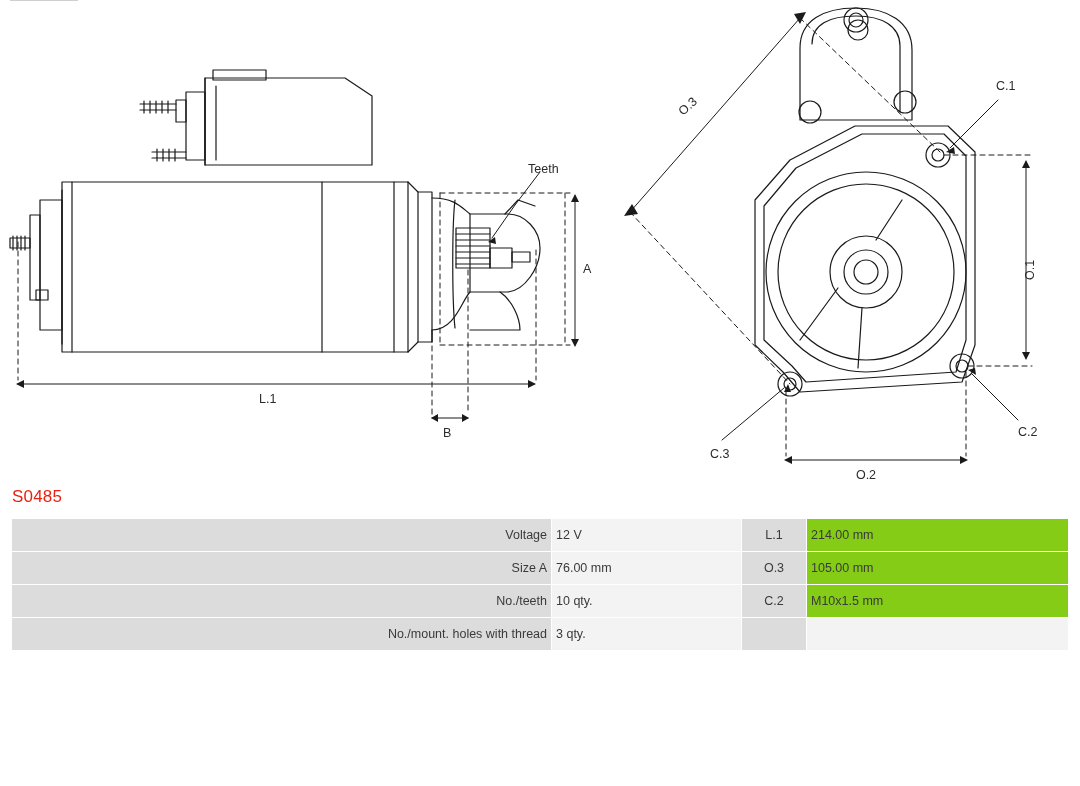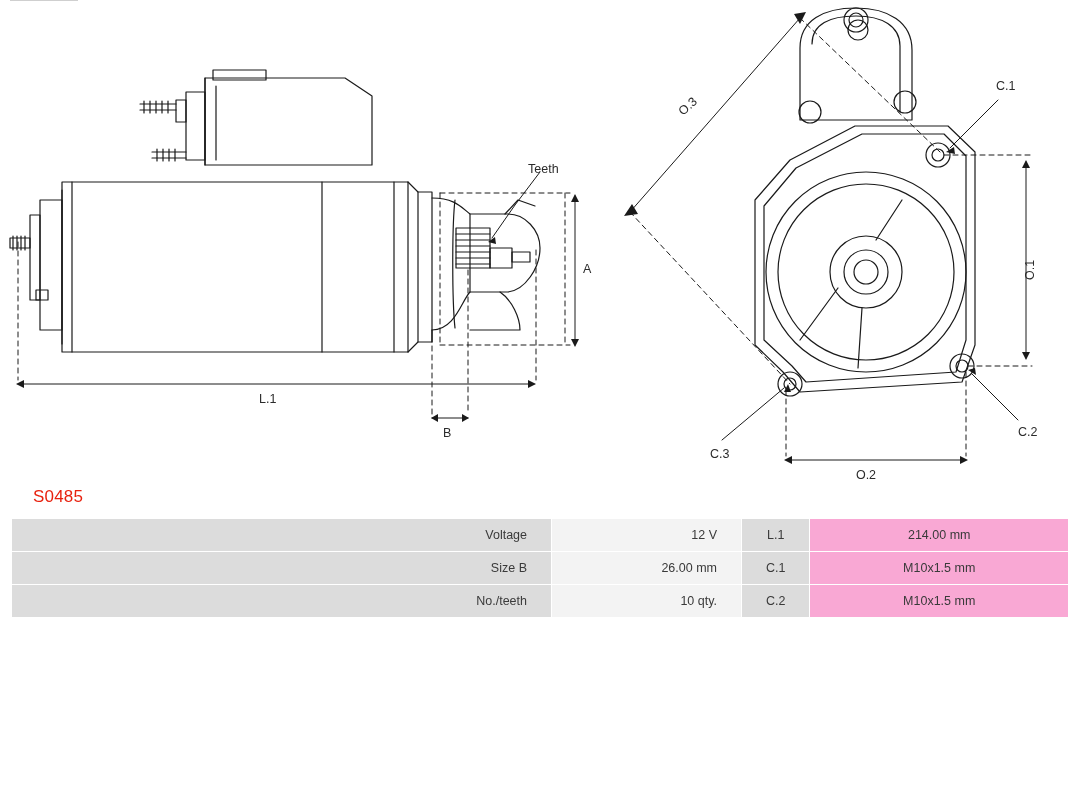--- a/index.html
+++ b/index.html
@@ -17,40 +17,40 @@
   .top-rule {
     position: absolute; left: 10px; top: 0px; width: 68px; height: 1px;
     background: #cfcfcf;
   }
 
   .drawings { position: absolute; left: 0; top: 0; width: 1080px; height: 480px; }
   .drawings svg { display: block; }
 
   .part-number {
     position: absolute; left: 12px; top: 487px;
-    font-size: 17px; color: #e8220f; letter-spacing: .2px; margin-left: 21px;
+    font-size: 17px; color: #e8220f; letter-spacing: .2px;
   }
 
   table.specs {
     position: absolute; left: 11px; top: 518px;
     width: 1058px;
     border-collapse: collapse;
     font-size: 12.5px;
   }
   table.specs td {
     border: 1px solid #ffffff;
     height: 33px;
-    padding: 0 24px;
+    padding: 0 4px;
     vertical-align: middle;
     white-space: nowrap;
   }
   td.lbl { background: #dcdcdc; text-align: right; width: 540px; color: #3a3a3a; }
-  td.val { background: #f3f3f3; text-align: right; width: 190px; color: #3a3a3a; }
+  td.val { background: #f3f3f3; width: 190px; color: #3a3a3a; }
   td.lbl2 { background: #dcdcdc; text-align: center; width: 65px; color: #3a3a3a; }
-  td.val2 { background: #f9a8d4; text-align: center; color: #3a3a3a; }
+  td.val2 { background: #84cc16; text-align: left; color: #3a3a3a; }
   td.empty { background: #dcdcdc; }
   td.empty2 { background: #f3f3f3; }
 </style>
 </head>
 <body>
 
 <div class="page">
 
   <div class="top-rule"></div>
 
@@ -229,27 +229,33 @@
 
   <table class="specs">
     <tbody>
       <tr>
         <td class="lbl">Voltage</td>
         <td class="val">12 V</td>
         <td class="lbl2">L.1</td>
         <td class="val2">214.00 mm</td>
       </tr>
       <tr>
-        <td class="lbl">Size B</td>
-        <td class="val">26.00 mm</td>
-        <td class="lbl2">C.1</td>
-        <td class="val2">M10x1.5 mm</td>
+        <td class="lbl">Size A</td>
+        <td class="val">76.00 mm</td>
+        <td class="lbl2">O.3</td>
+        <td class="val2">105.00 mm</td>
       </tr>
       <tr>
         <td class="lbl">No./teeth</td>
         <td class="val">10 qty.</td>
         <td class="lbl2">C.2</td>
         <td class="val2">M10x1.5 mm</td>
       </tr>
+      <tr>
+        <td class="lbl">No./mount. holes with thread</td>
+        <td class="val">3 qty.</td>
+        <td class="empty"></td>
+        <td class="empty2"></td>
+      </tr>
     </tbody>
   </table>
 
 </div>
 
 </body></html>

